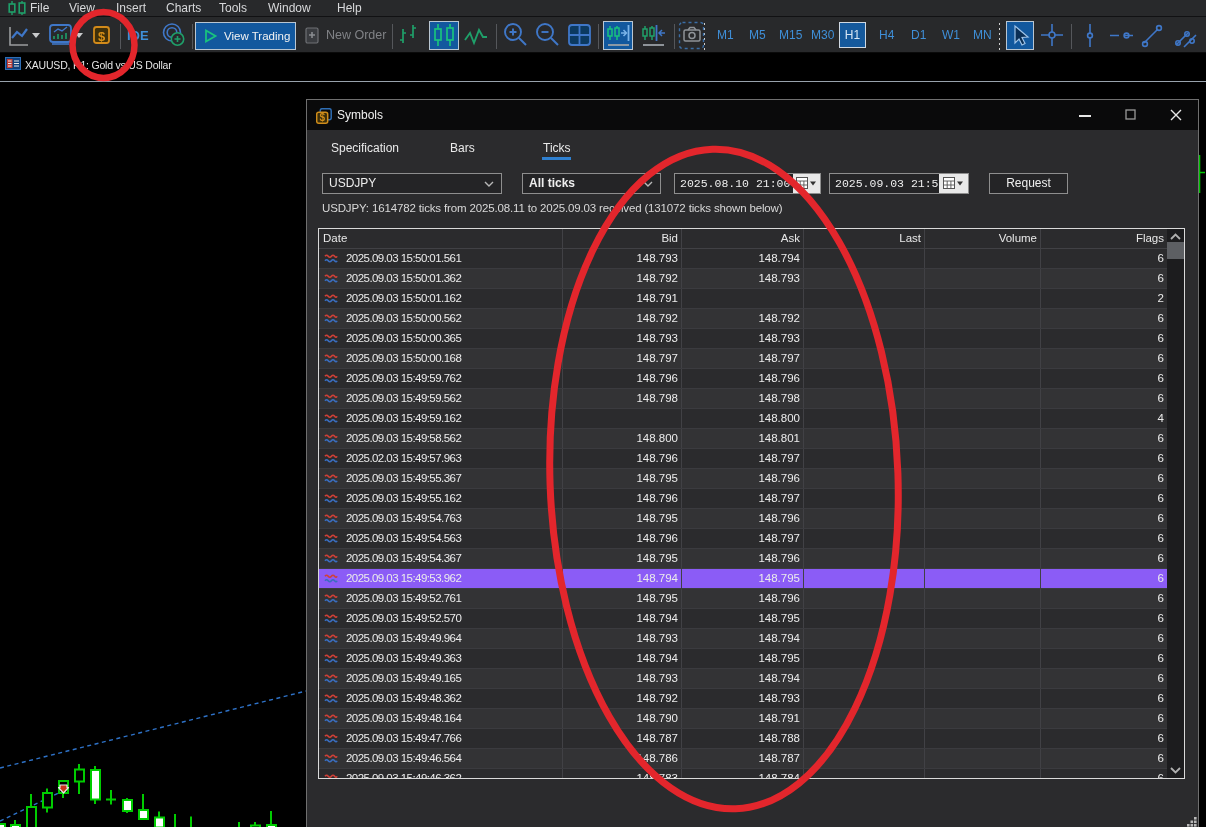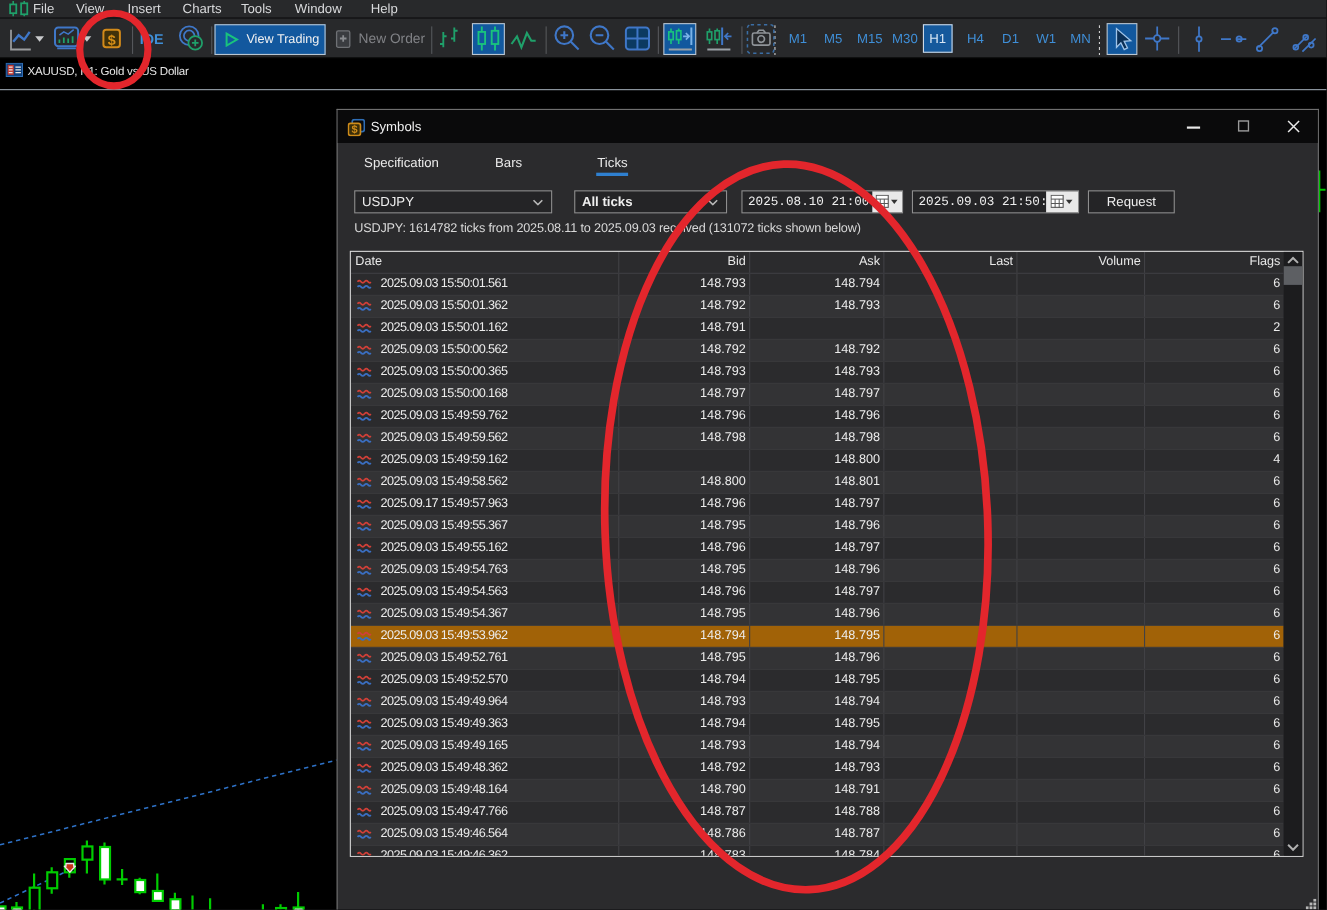--- a/index.html
+++ b/index.html
@@ -288,21 +288,21 @@
  <div class="field datef" style="left:367px;width:147px;padding-left:5px">2025.08.10 21:00:00
    <div style="position:absolute;right:0;top:0;width:27px;height:19px;background:#e9e9e9">
      <svg style="position:absolute;left:3px;top:3px" width="21" height="13" viewBox="0 0 21 13">
        <rect x="0.5" y="0.5" width="11" height="11" fill="#fff" stroke="#555"></rect>
        <path d="M0.5 4 h11 M4.2 4 v8 M7.9 4 v8 M0.5 8 h11" stroke="#555" stroke-width="0.9"></path>
        <path d="M14 4.5 h6 l-3 4 z" fill="#333"></path>
      </svg>
    </div>
  </div>
 
- <div class="field datef" style="left:522px;width:152px;padding-left:5px">2025.09.03 21:50:00
+ <div class="field datef" style="left:522px;width:140px;padding-left:5px">2025.09.03 21:50:00
    <div style="position:absolute;right:0;top:0;width:29px;height:19px;background:#e9e9e9">
      <svg style="position:absolute;left:4px;top:3px" width="21" height="13" viewBox="0 0 21 13">
        <rect x="0.5" y="0.5" width="11" height="11" fill="#fff" stroke="#555"></rect>
        <path d="M0.5 4 h11 M4.2 4 v8 M7.9 4 v8 M0.5 8 h11" stroke="#555" stroke-width="0.9"></path>
        <path d="M14 4.5 h6 l-3 4 z" fill="#333"></path>
      </svg>
    </div>
  </div>
 
  <div class="field" style="left:682px;width:79px;text-align:center">Request</div>
@@ -458,21 +458,21 @@
           <div class="td num clast"></div>
           <div class="td num cvol"></div>
           <div class="td num cflag">6</div>
         </div>
 <div class="tr" style="background:#2b2b2d">
           <div class="td cdate">
             <svg width="14" height="11" viewBox="0 0 14 11" style="flex:0 0 auto">
 <path d="M1 3.2 Q2.6 1.2 4.2 3.2 T7.4 3.2 T10.6 3.2 T13 3.2" fill="none" stroke="#d04038" stroke-width="1.6"></path>
 <path d="M1 7.8 Q2.6 5.8 4.2 7.8 T7.4 7.8 T10.6 7.8 T13 7.8" fill="none" stroke="#3a6ec0" stroke-width="1.6"></path>
 </svg>
-            <span>2025.09.17 15:49:57.963</span>
+            <span>2025.02.03 15:49:57.963</span>
           </div>
           <div class="td num cbid">148.796</div>
           <div class="td num cask">148.797</div>
           <div class="td num clast"></div>
           <div class="td num cvol"></div>
           <div class="td num cflag">6</div>
         </div>
 <div class="tr" style="background:#333335">
           <div class="td cdate">
             <svg width="14" height="11" viewBox="0 0 14 11" style="flex:0 0 auto">
@@ -536,21 +536,21 @@
 <path d="M1 7.8 Q2.6 5.8 4.2 7.8 T7.4 7.8 T10.6 7.8 T13 7.8" fill="none" stroke="#3a6ec0" stroke-width="1.6"></path>
 </svg>
             <span>2025.09.03 15:49:54.367</span>
           </div>
           <div class="td num cbid">148.795</div>
           <div class="td num cask">148.796</div>
           <div class="td num clast"></div>
           <div class="td num cvol"></div>
           <div class="td num cflag">6</div>
         </div>
-<div class="tr" style="background:#a16207">
+<div class="tr" style="background:#8b5cf6">
           <div class="td cdate">
             <svg width="14" height="11" viewBox="0 0 14 11" style="flex:0 0 auto">
 <path d="M1 3.2 Q2.6 1.2 4.2 3.2 T7.4 3.2 T10.6 3.2 T13 3.2" fill="none" stroke="#d04038" stroke-width="1.6"></path>
 <path d="M1 7.8 Q2.6 5.8 4.2 7.8 T7.4 7.8 T10.6 7.8 T13 7.8" fill="none" stroke="#3a6ec0" stroke-width="1.6"></path>
 </svg>
             <span>2025.09.03 15:49:53.962</span>
           </div>
           <div class="td num cbid">148.794</div>
           <div class="td num cask">148.795</div>
           <div class="td num clast"></div>

